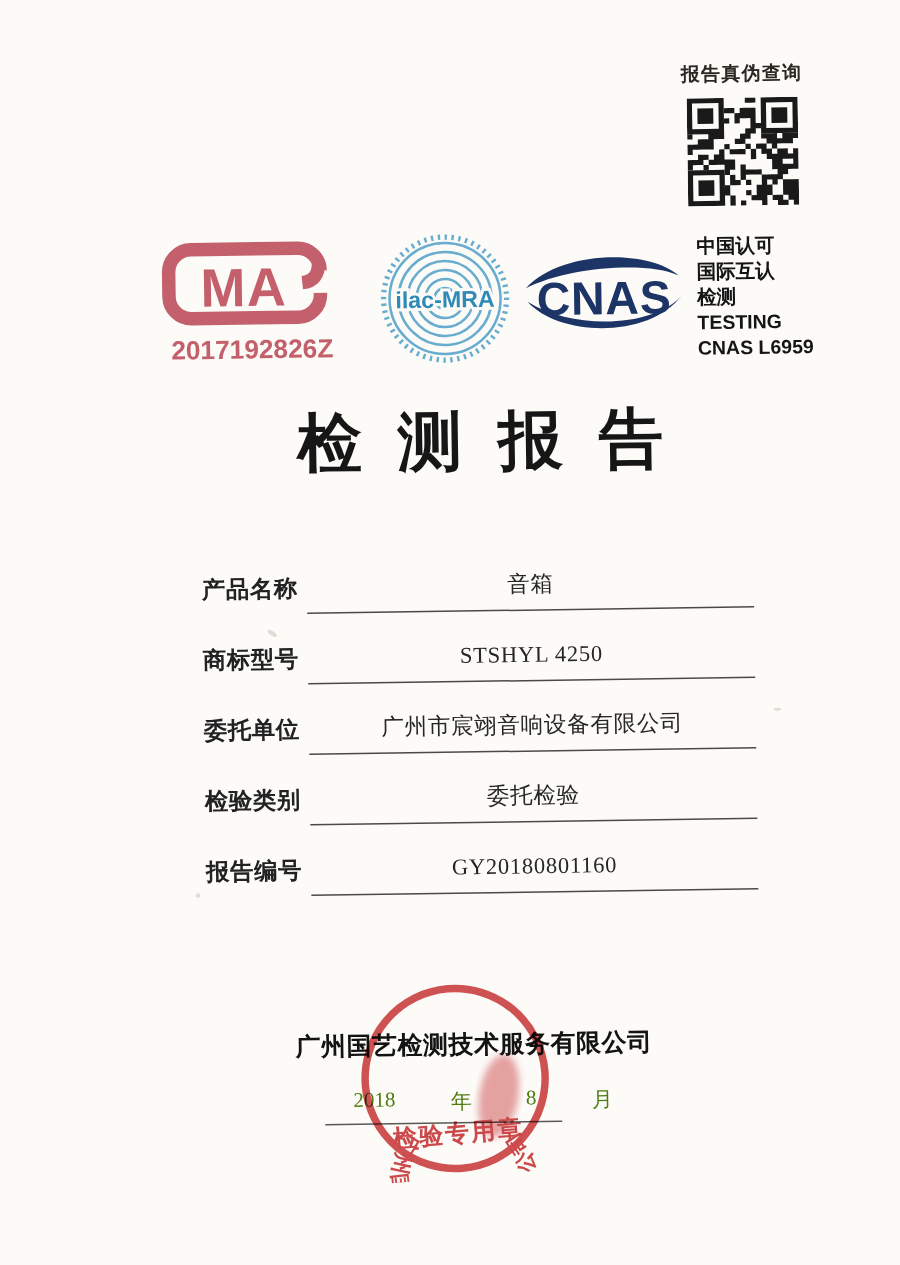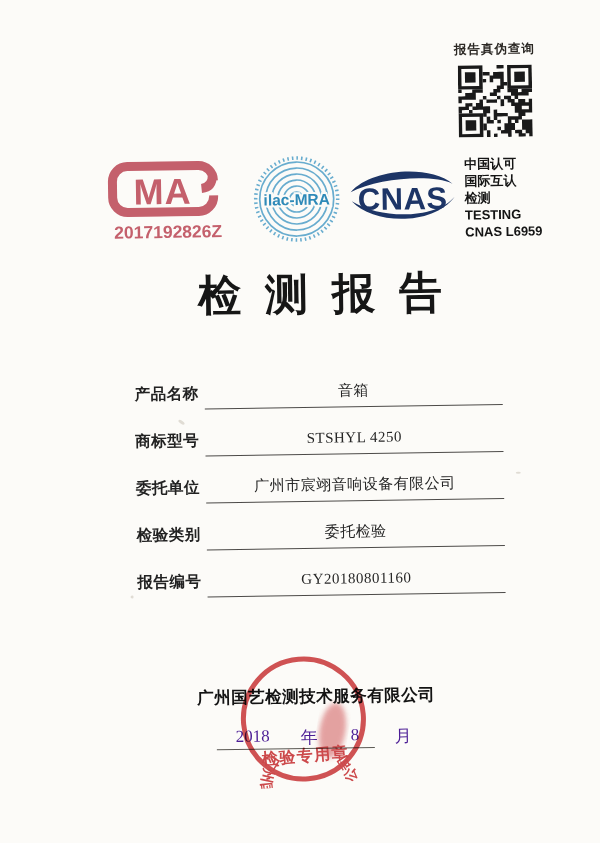--- a/index.html
+++ b/index.html
@@ -34,21 +34,21 @@
   
   .form{position:absolute;left:135px;top:380px;width:368px;}
   .form-row{display:flex;align-items:flex-end;margin-bottom:19px;}
   .form-label{flex:none;width:70px;font-size:15.5px;font-weight:700;color:#222;line-height:22px;padding-bottom:5px;letter-spacing:0.5px;}
   .form-value{flex:1;margin-left:0px;text-align:center;font-size:15px;color:#262626;line-height:22px;
     padding-bottom:5px;border-bottom:1.2px solid #4c4a48;letter-spacing:0.5px;}
   
   .company{position:absolute;left:0;top:686px;width:100%;text-align:center;padding-left:24px;box-sizing:border-box;
     font-family:"Liberation Sans",sans-serif;font-size:16.5px;font-weight:700;letter-spacing:0.5px;color:#131313;}
   .date-row{position:absolute;left:0;top:0;width:100%;height:100%;}
-  .date-part{position:absolute;top:726px;font-size:17px;color:#4c1d95;}
+  .date-part{position:absolute;top:726px;font-size:14px;color:#4d7c0f;}
   .d-year{left:231px;}
   .d-year-unit{left:296px;}
   .d-month{left:346px;}
   .d-month-unit{left:390px;}
   .date-line{position:absolute;left:212px;top:748px;width:158px;height:1px;background:#5a5853;}
   
   .stamp{position:absolute;left:233px;top:653px;width:132px;height:132px;
     mix-blend-mode:multiply;opacity:0.92;transform:rotate(-4deg);}
   
   .speck{position:absolute;border-radius:50%;background:rgba(160,148,128,0.3);}

